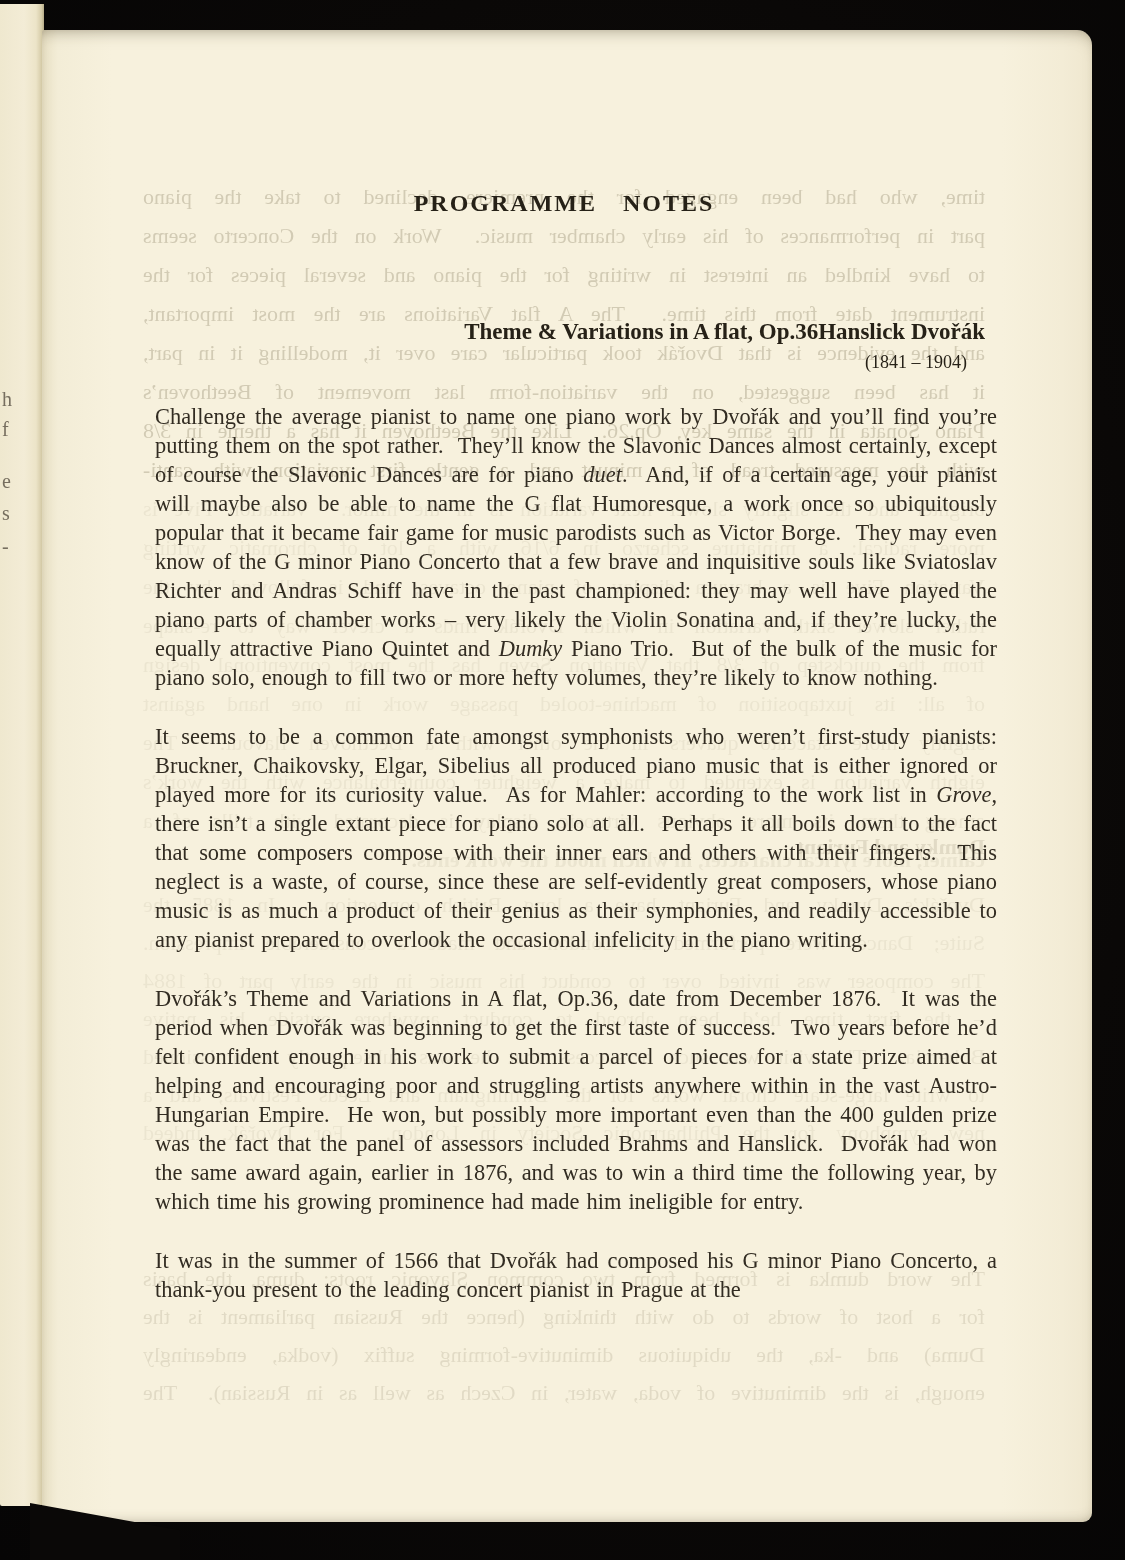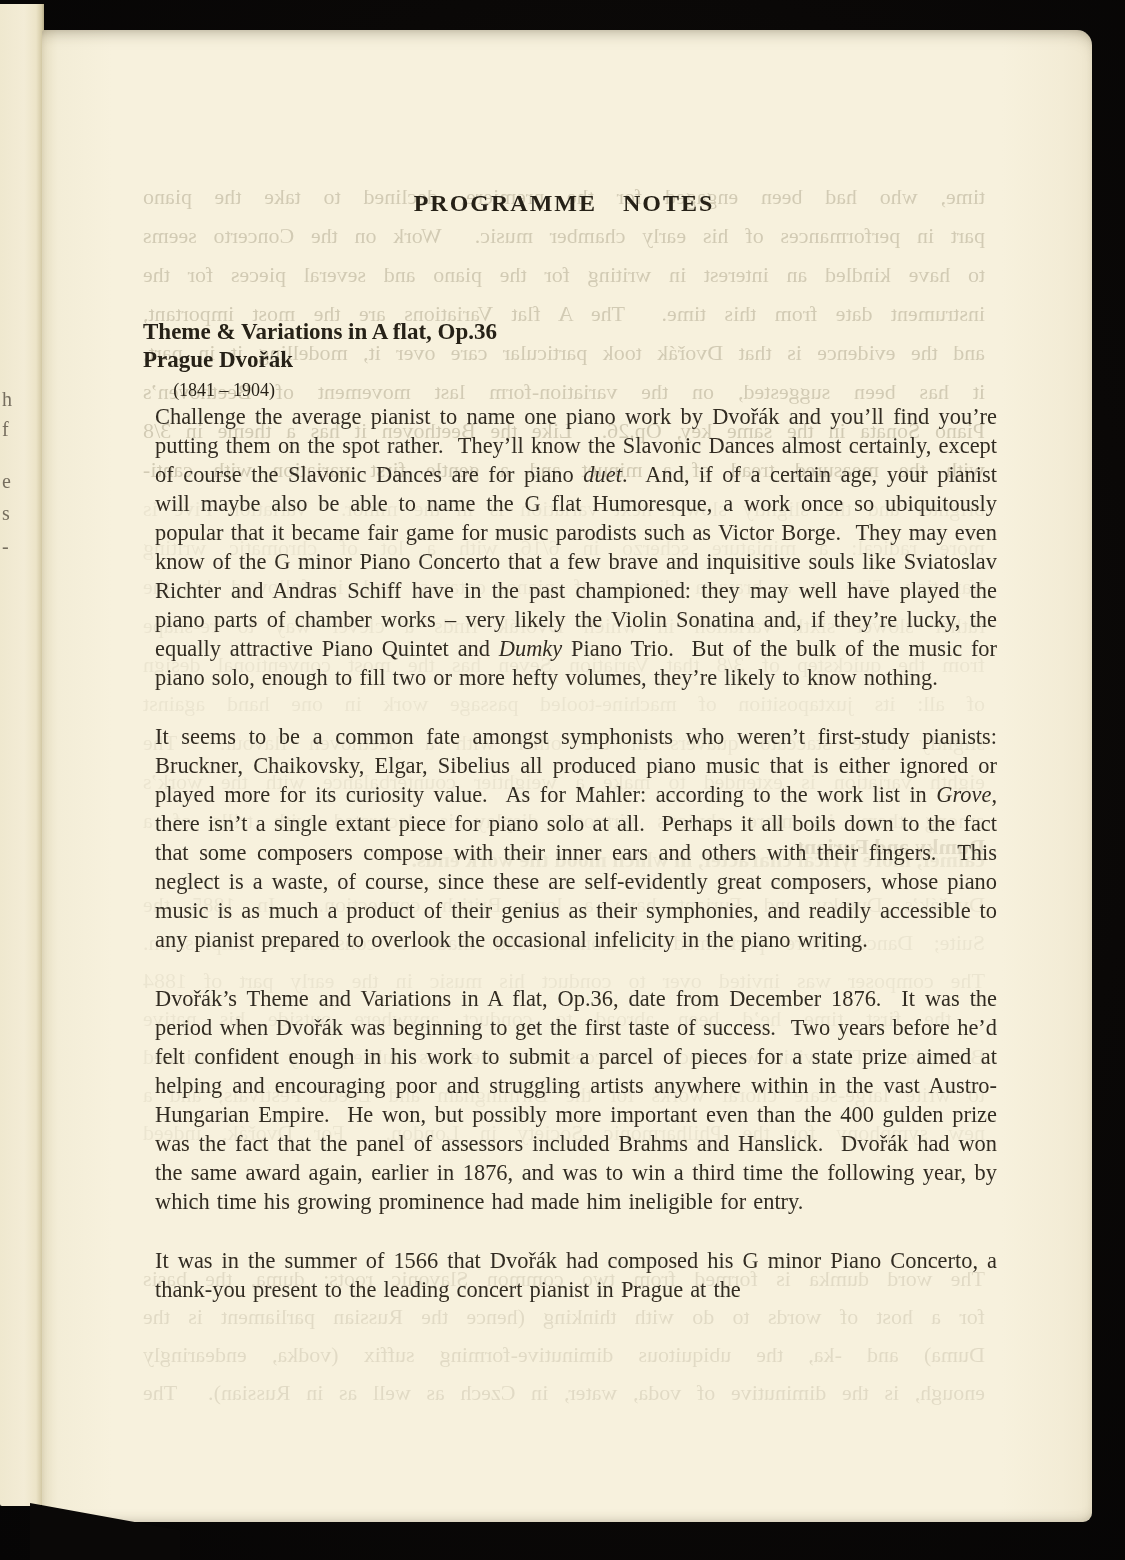--- a/index.html
+++ b/index.html
@@ -57,21 +57,21 @@
   .bleed-line.faint{opacity:.08;}
   
   .page-title{
     position:absolute;top:160px;left:101px;width:842px;margin:0;
     text-align:center;
     font-size:24px;font-weight:bold;color:#262117;
     letter-spacing:2px;word-spacing:18px;
   }
   .work-header{
     position:absolute;top:288px;left:101px;width:842px;
-    display:flex;justify-content:flex-end;align-items:flex-start;flex-direction:column;
+    display:flex;justify-content:flex-end;align-items:flex-start;
   }
   .work-title{
     font-size:23px;font-weight:bold;color:#262117;line-height:28px;
   }
   .composer-block{text-align:right;color:#262117;}
   .composer-name{font-size:23px;font-weight:bold;line-height:28px;}
   .composer-dates{font-size:18px;font-weight:normal;line-height:33px;padding-right:18px;}
   .body-text{
     position:absolute;top:372px;left:113px;width:842px;
     font-size:22.4px;line-height:29px;color:#322c22;
@@ -129,21 +129,21 @@
         <div class="bleed-line medium" style="top: 1272px;">for a host of words to do with thinking (hence the Russian parliament is the</div>
         <div class="bleed-line medium" style="top: 1310px;">Duma) and -ka, the ubiquitous diminutive-forming suffix (vodka, endearingly</div>
         <div class="bleed-line medium" style="top: 1348px;">enough, is the diminutive of voda, water, in Czech as well as in Russian).  The</div>
       </div>
 
     <h1 class="page-title">PROGRAMME NOTES</h1>
 
     <div class="work-header">
       <div class="work-title">Theme &amp; Variations in A flat, Op.36</div>
       <div class="composer-block">
-        <div class="composer-name">Prague Dvořák</div>
+        <div class="composer-name">Hanslick Dvořák</div>
         <div class="composer-dates">(1841 – 1904)</div>
       </div>
     </div>
 
     <div class="body-text">
         <p class="para"><span>Challenge the average pianist to name one piano work by Dvořák and you’ll find you’re putting them on the spot rather.  They’ll know the Slavonic Dances almost certainly, except of course the Slavonic Dances are for piano </span><i>duet</i><span>.  And, if of a certain age, your pianist will maybe also be able to name the G flat Humoresque, a work once so ubiquitously popular that it became fair game for music parodists such as Victor Borge.  They may even know of the G minor Piano Concerto that a few brave and inquisitive souls like Sviatoslav Richter and Andras Schiff have in the past championed: they may well have played the piano parts of chamber works – very likely the Violin Sonatina and, if they’re lucky, the equally attractive Piano Quintet and </span><i>Dumky</i><span> Piano Trio.  But of the bulk of the music for piano solo, enough to fill two or more hefty volumes, they’re likely to know nothing.</span></p>
         <p class="para"><span>It seems to be a common fate amongst symphonists who weren’t first-study pianists: Bruckner, Chaikovsky, Elgar, Sibelius all produced piano music that is either ignored or played more for its curiosity value.  As for Mahler: according to the work list in </span><i>Grove</i><span>, there isn’t a single extant piece for piano solo at all.  Perhaps it all boils down to the fact that some composers compose with their inner ears and others with their fingers.  This neglect is a waste, of course, since these are self-evidently great composers, whose piano music is as much a product of their genius as their symphonies, and readily accessible to any pianist prepared to overlook the occasional infelicity in the piano writing.</span></p>
         <p class="para"><span>Dvořák’s Theme and Variations in A flat, Op.36, date from December 1876.  It was the period when Dvořák was beginning to get the first taste of success.  Two years before he’d felt confident enough in his work to submit a parcel of pieces for a state prize aimed at helping and encouraging poor and struggling artists anywhere within in the vast Austro-Hungarian Empire.  He won, but possibly more important even than the 400 gulden prize was the fact that the panel of assessors included Brahms and Hanslick.  Dvořák had won the same award again, earlier in 1876, and was to win a third time the following year, by which time his growing prominence had made him ineligible for entry.</span></p>
         <p class="para"><span>It was in the summer of 1566 that Dvořák had composed his G minor Piano Concerto, a thank-you present to the leading concert pianist in Prague at the</span></p>
       </div>

